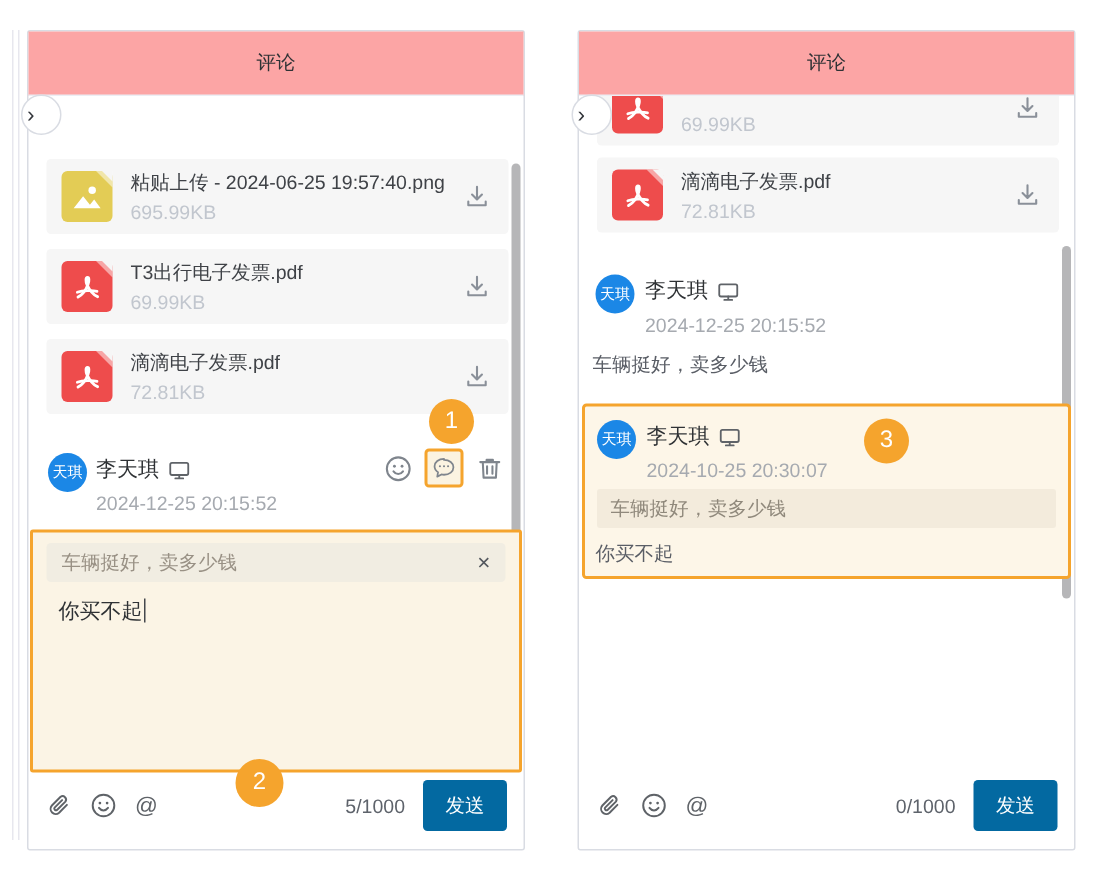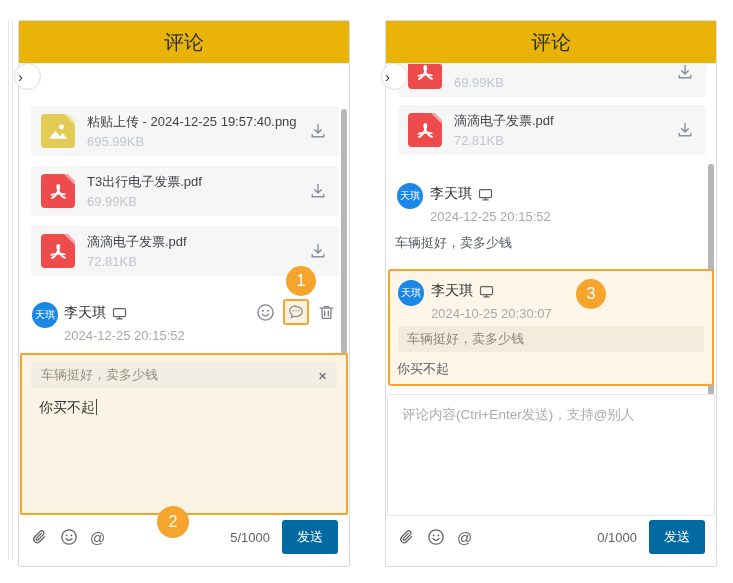--- a/index.html
+++ b/index.html
@@ -9,21 +9,21 @@
   .page-edge{position:absolute;left:8px;top:20px;height:540px;width:3px;
              border-left:1px solid #E7E7EE;border-right:1px solid #E7E7EE;}
 
   .panel{position:absolute;top:20px;width:330px;height:545px;background:#fff;
          border:1px solid #D9DCE3;border-radius:2px;box-sizing:content-box;}
   #panel-left{left:18px;}
   #panel-right{left:385px;}
 
   .panel-header{position:absolute;top:0;left:0;right:0;height:42px;
                 border-bottom:1px solid #ECEEF4;display:flex;align-items:center;justify-content:center;
-                font-size:20px;color:#2F3235;background:#eab308;z-index:3;}
+                font-size:13px;color:#2F3235;background:#fca5a5;z-index:3;}
 
   .collapse-tab{position:absolute;left:-5px;top:42px;width:27px;height:27px;border-radius:50%;
                 background:#fff;border:1px solid #D9DCE3;z-index:6;display:flex;align-items:center;
                 box-sizing:border-box;padding-left:3px;color:#33363b;font-size:15px;line-height:1;cursor:pointer;}
 
   .scroll-area{position:absolute;top:43px;left:1px;right:1px;bottom:1px;overflow:hidden;}
 
   .scroll-thumb{position:absolute;right:2px;width:6px;background:#B6B6B8;border-radius:3px;z-index:1;}
 
   
@@ -145,21 +145,21 @@
   </div>
 
   <div class="scroll-area">
 
     <div class="file-item" style="top:42px">
       <div class="file-icon img">
           <svg viewBox="0 0 24 24">
             <use href="#i-image"></use>
           </svg>
         </div>
-      <div class="file-name">粘贴上传 - 2024-12-25 19:57:40.png</div>
+      <div class="file-name">粘贴上传 - 2024-06-25 19:57:40.png</div>
       <div class="file-size">695.99KB</div>
       <div class="download-btn"><svg viewBox="0 0 18 18">
             <use href="#i-download"></use>
           </svg></div>
     </div>
 
     <div class="file-item" style="top:102px">
       <div class="file-icon pdf">
           <svg viewBox="0 0 24 24">
             <use href="#i-pdf"></use>
@@ -291,23 +291,20 @@
       <div class="c-date" style="left:41px;top:35px">2024-10-25 20:30:07</div>
       <div class="reply-quote">车辆挺好，卖多少钱</div>
       <div class="reply-body">你买不起</div>
     </div>
 
     <div class="ann" style="left:189px;top:215px">3</div>
   </div>
 
   <div class="scroll-thumb" style="top:143px;height:235px"></div>
 
-  <div class="compose-idle">
-    <textarea placeholder="评论内容(Ctrl+Enter发送)，支持@别人" style=""></textarea>
-  </div>
 
   <div class="toolbar">
     <svg viewBox="0 0 18 18">
         <use href="#i-clip"></use>
       </svg>
     <svg viewBox="0 0 18 18">
         <use href="#i-smiley"></use>
       </svg>
     <span class="at-label">@</span>
     <span class="spacer"></span>

